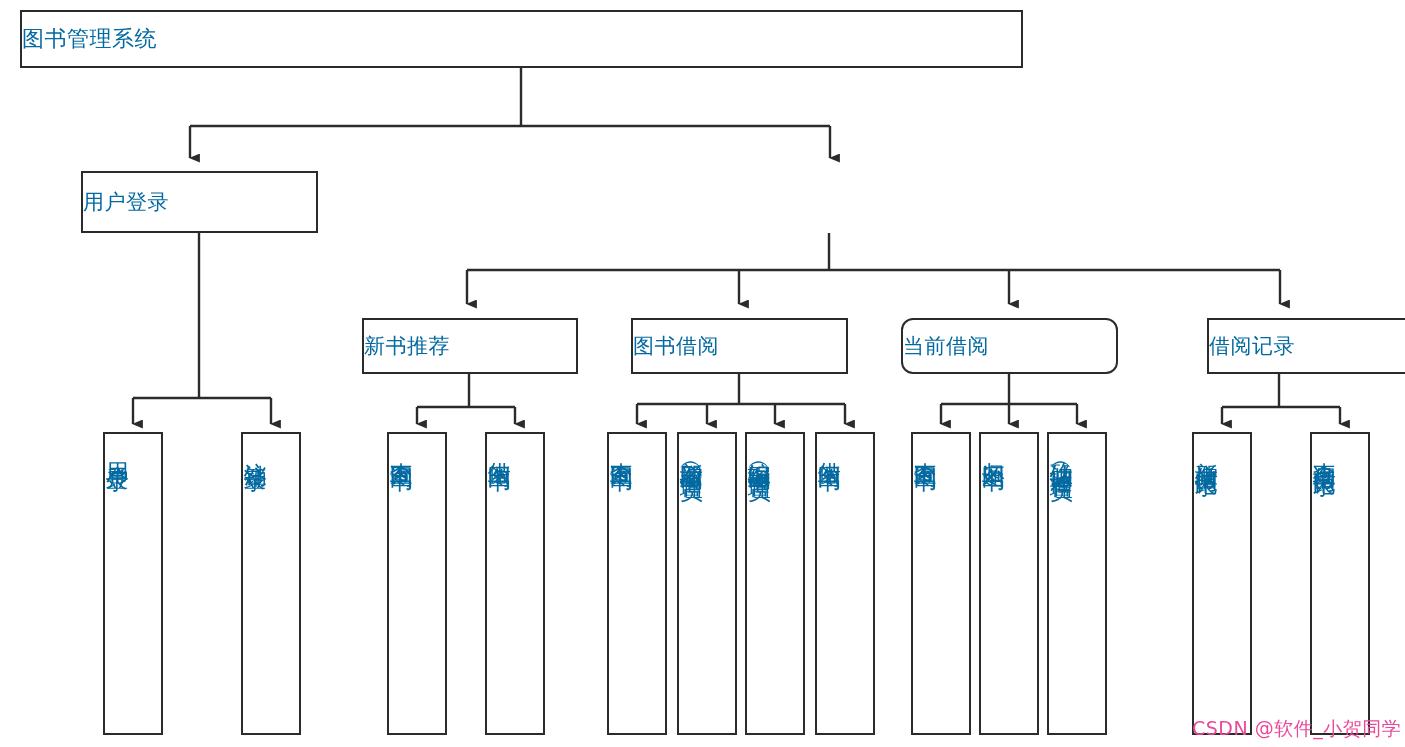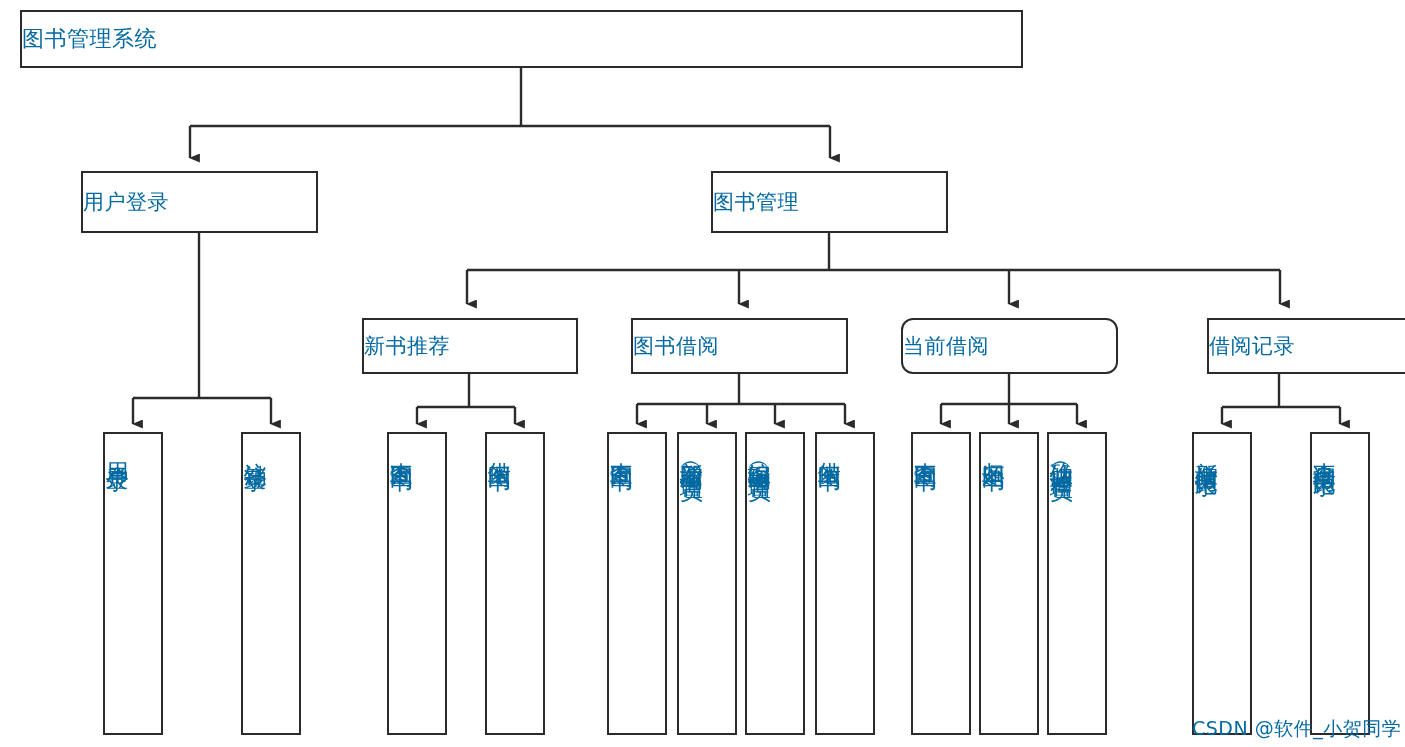--- a/index.html
+++ b/index.html
@@ -59,21 +59,21 @@
   .node.vert .label {
     writing-mode: vertical-rl;
     text-orientation: upright;
     font-size: 23px;
     line-height: 1.08;
     letter-spacing: 2.5px;
     white-space: nowrap;
   }
   .watermark {
     position: absolute;
-    color: #0369a1;
+    color: #ec4899;
     font-size: 19px;
     letter-spacing: 0.5px;
     white-space: nowrap;
     z-index: 5;
     user-select: none;
   }
 </style>
 </head>
 <body>
 
@@ -130,23 +130,20 @@
   </svg>
 
   <div class="node horiz root" style="left:20px; top:10px; width:1003px; height:58px;">
     <span class="label">图书管理系统</span>
   </div>
 
   <div class="node horiz" style="left:81px; top:171px; width:237px; height:62px;">
     <span class="label">用户登录</span>
   </div>
 
-  <div class="node horiz" style="left:711px; top:171px; width:237px; height:62px;">
-    <span class="label">图书管理</span>
-  </div>
 
   <div class="node horiz" style="left:362px; top:318px; width:216px; height:56px;">
     <span class="label">新书推荐</span>
   </div>
 
   <div class="node horiz" style="left:631px; top:318px; width:217px; height:56px;">
     <span class="label">图书借阅</span>
   </div>
 
   <div class="node horiz" style="left:901px; top:318px; width:217px; height:56px;border-radius:12px;">

